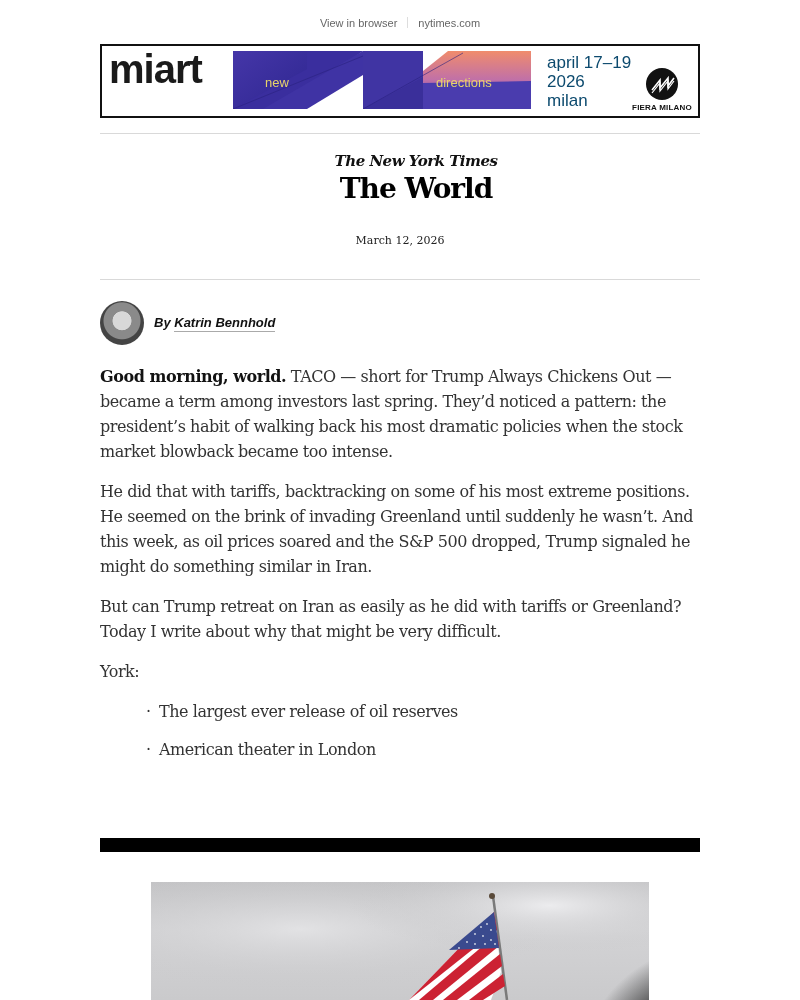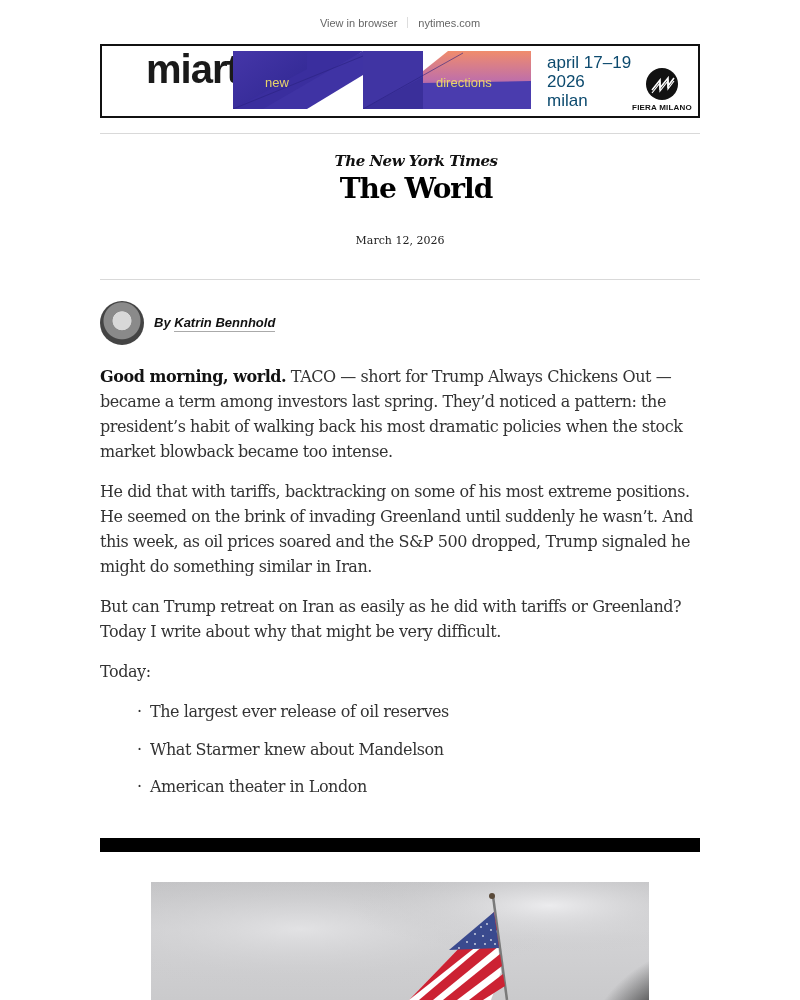--- a/index.html
+++ b/index.html
@@ -2,21 +2,21 @@
 <html><head>
   <meta charset="utf-8">
   <style>
     html, body { margin: 0; padding: 0; background: #ffffff; }
     body { width: 800px; height: 1000px; overflow: hidden; position: relative; font-family: "DejaVu Serif", serif; color: #333333; }
     .top-links { position: absolute; top: 17px; left: 0; width: 800px; text-align: center; font-family: "Liberation Sans", sans-serif; font-size: 11px; color: #666666; }
     .top-links a { color: #666666; text-decoration: none; }
     .top-links .sep { display: inline-block; width: 1px; height: 11px; background: #dddddd; margin: 0 10px; vertical-align: -1px; }
 
     .ad-banner { position: absolute; left: 100px; top: 44px; width: 596px; height: 70px; border: 2px solid #111111; background: #ffffff; overflow: hidden; }
-    .ad-logo { position: absolute; left: 7px; top: 0px; font-family: "Liberation Sans", sans-serif; font-weight: bold; font-size: 40px; color: #1a1a1a; letter-spacing: -1px; line-height: 46px; margin-left: 37px; }
+    .ad-logo { position: absolute; left: 7px; top: 0px; font-family: "Liberation Sans", sans-serif; font-weight: bold; font-size: 40px; color: #1a1a1a; letter-spacing: -1px; line-height: 46px; }
     .ad-art { position: absolute; left: 131px; top: 5px; width: 298px; height: 58px; }
     .ad-word { position: absolute; font-family: "Liberation Sans", sans-serif; font-size: 13px; color: #e7d46a; }
     .ad-dates { position: absolute; left: 445px; top: 7px; font-family: "Liberation Sans", sans-serif; font-size: 17px; line-height: 19px; color: #0c4a6e; font-weight: 500; }
     .ad-fiera { position: absolute; left: 525px; top: 22px; width: 70px; text-align: center; }
     .fiera-circle { width: 32px; height: 32px; border-radius: 50%; background: #111111; margin: 0 auto; position: relative; overflow: hidden; }
     .fiera-label { font-family: "Liberation Sans", sans-serif; font-weight: bold; font-size: 8px; color: #111111; margin-top: 3px; letter-spacing: 0.2px; }
 
     .divider { position: absolute; left: 100px; width: 600px; height: 1px; background: #d9d9d9; }
 
     .masthead { position: absolute; top: 152px; left: 16px; width: 800px; text-align: center; }
@@ -25,21 +25,21 @@
     .date { position: absolute; top: 234px; left: 0; width: 800px; text-align: center; font-family: "DejaVu Serif", serif; font-size: 11px; color: #222222; }
 
     .byline { position: absolute; top: 300px; left: 100px; height: 45px; display: flex; align-items: center; font-style: italic; }
     .avatar { width: 44px; height: 44px; border-radius: 50%; background: radial-gradient(circle at 50% 45%, #d8d8d8 0 28%, #8a8a8a 30% 55%, #444 58% 75%, #ececec 78%); overflow: hidden; }
     .byline-text { margin-left: 10px; font-family: "Liberation Sans", sans-serif; font-weight: bold; font-size: 13px; color: #111111; }
     .byline-text a { color: #111111; text-decoration: none; border-bottom: 1px solid #aaaaaa; padding-bottom: 1px; }
 
     .body-copy { position: absolute; left: 100px; top: 364px; width: 605px; font-family: "DejaVu Serif", serif; font-size: 16px; line-height: 25px; color: #333333; letter-spacing: -0.45px; }
     .body-copy p { margin: 0 0 15px 0; }
     .body-copy strong { color: #121212; }
-    .also-list { list-style: none; margin: 0; padding: 0 0 0 37px; }
+    .also-list { list-style: none; margin: 9px; padding: 0 0 0 37px; }
     .also-list li { margin: 0 0 12.5px 0; position: relative; padding-left: 13px; }
     .also-list li::before { content: "·"; position: absolute; left: 0; top: 0; color: #333333; }
 
     .black-bar { position: absolute; left: 100px; top: 838px; width: 600px; height: 14px; background: #000000; }
     .photo { position: absolute; left: 151px; top: 882px; width: 498px; height: 118px; overflow: hidden;
       background: linear-gradient(180deg, #c4c4c6 0%, #d3d3d5 40%, #cacacc 100%); }
   </style>
 </head>
 <body>
 
@@ -107,24 +107,23 @@
   <div class="byline-text">
     <span>By</span>
     <a href="#">Katrin Bennhold</a>
   </div>
 </div>
 
 <div class="body-copy">
   <p><strong>Good morning, world.</strong><span> TACO — short for Trump Always Chickens Out — became a term among investors last spring. They’d noticed a pattern: the president’s habit of walking back his most dramatic policies when the stock market blowback became too intense.</span></p>
   <p>He did that with tariffs, backtracking on some of his most extreme positions. He seemed on the brink of invading Greenland until suddenly he wasn’t. And this week, as oil prices soared and the S&amp;P 500 dropped, Trump signaled he might do something similar in Iran.</p>
   <p>But can Trump retreat on Iran as easily as he did with tariffs or Greenland? Today I write about why that might be very difficult.</p>
-  <p>Today:</p>
+  <p>York:</p>
   <ul class="also-list">
     <li>The largest ever release of oil reserves</li>
-    <li>What Starmer knew about Mandelson</li>
     <li>American theater in London</li>
   </ul>
 </div>
 
 <div class="black-bar"></div>
 
 <div class="photo">
   <svg width="498" height="118" viewBox="0 0 498 118">
     <defs>
       <radialGradient id="cloud1" cx="0.3" cy="0.4" r="0.5">

